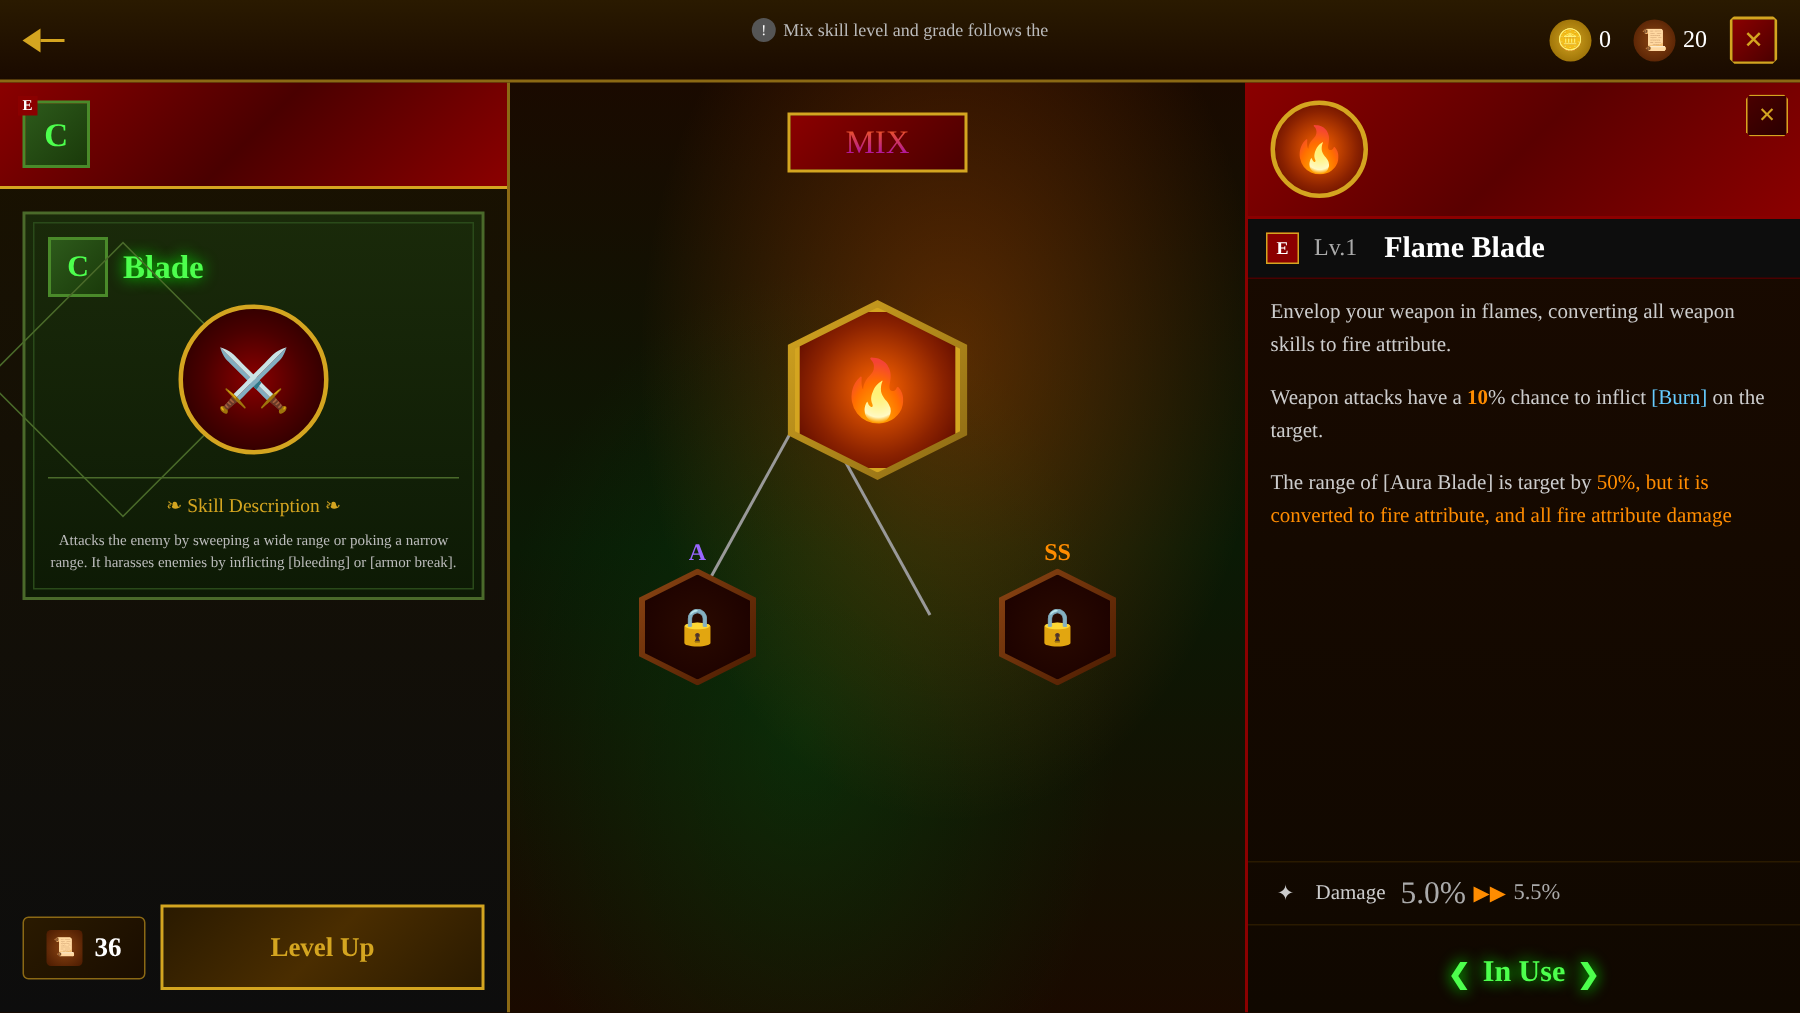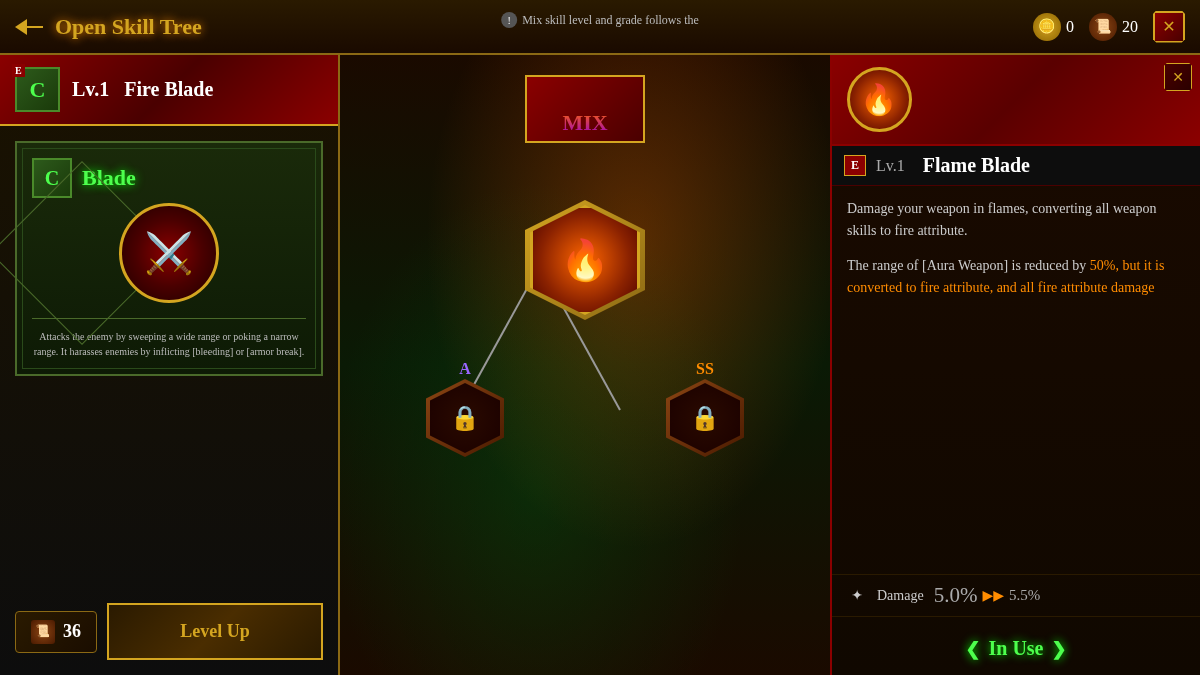--- a/index.html
+++ b/index.html
@@ -289,23 +289,22 @@
       left: 50%;
       transform: translateX(-50%);
       background: linear-gradient(135deg, #8b0000, #4a0000);
       border: 2px solid #d4a520;
       padding: 5px 30px;
       width: 120px;
       text-align: center;
     }
     #mix-text {
       font-size: 22px;
-      font-weight: bold;
+      font-weight: normal;
       background: linear-gradient(180deg, #ff6600, #9900cc);
-      margin-top: 28px;
       -webkit-background-clip: text;
       -webkit-text-fill-color: transparent;
     }
 
     
     #tree-container {
       position: absolute;
       top: 50px;
       left: 0;
       right: 0;
@@ -619,21 +618,20 @@
 </head>
 <body>
 
 <div id="top-bar">
   <div id="back-btn">
     <div style="display:flex;align-items:center;">
       <div style="width:0;height:0;border-top:8px solid transparent;border-bottom:8px solid transparent;border-right:12px solid #d4a520;"></div>
       <div style="width:16px;height:2px;background:#d4a520;"></div>
     </div>
   </div>
-  <div id="title-text" style="color:#d4a520;font-size:22px;font-weight:bold;margin-left:12px;text-shadow:0 0 10px #ff8c00;">Open Skill Tree</div>
 
   <div id="mix-notice">
     <div class="notice-icon">!</div>
     <span style="color:#bbb;font-size:12px;">Mix skill level and grade follows the</span>
   </div>
 
   <div id="top-right">
     <div class="top-resource">
       <div class="resource-icon resource-gold">🪙</div>
       <span>0</span>
@@ -647,27 +645,20 @@
 </div>
 
 <div id="main-content">
 
   <div id="left-panel">
 
     <div id="skill-header">
       <div id="skill-grade-badge">
         <span id="grade-e-badge">E</span>
         <span>C</span>
-      </div>
-      <div>
-        <div id="skill-name-header">
-          <span>Lv.1</span>
-          &nbsp;
-          <span>Fire Blade</span>
-        </div>
       </div>
     </div>
 
     <div id="skill-card">
       <div id="skill-card-inner-border"></div>
 
       <div id="skill-card-grade">
         <div id="card-grade-icon">
           <span>C</span>
         </div>
@@ -676,20 +667,21 @@
 
 
       <div id="skill-icon-container">
         <div id="skill-icon-decor"></div>
         <div id="skill-icon-circle">
           <div id="skill-icon-inner">⚔️</div>
         </div>
       </div>
 
       <div id="skill-description-section">
+        <div id="skill-desc-title">❧ Skill Description ❧</div>
         <div id="skill-desc-text">Attacks the enemy by sweeping a wide range or poking a narrow range. It harasses enemies by inflicting [bleeding] or [armor break].</div>
       </div>
     </div>
 
     <div id="level-up-section">
       <div id="level-up-cost">
         <div id="scroll-icon" class="scroll-icon">📜</div>
         <span>36</span>
       </div>
       <div id="level-up-btn">Level Up</div>
@@ -752,24 +744,27 @@
 
     <div id="flame-blade-header">
       <div id="flame-grade-badge">E</div>
       <span id="flame-blade-level">Lv.1</span>
       <span id="flame-blade-title" style="margin-left:8px;">Flame Blade</span>
     </div>
 
 
     <div id="skill-full-desc">
       <div class="desc-paragraph">
-        <span class="desc-text">Damage your weapon in flames, converting all weapon skills to fire attribute.</span>
+        <span class="desc-text">Envelop your weapon in flames, converting all weapon skills to fire attribute.</span>
       </div>
       <div class="desc-paragraph">
-        <span class="desc-text">The range of [Aura Weapon] is reduced by </span><span class="desc-text desc-orange">50</span><span class="desc-text desc-orange">%, but it is converted to fire attribute, and all fire attribute damage</span>
+        <span class="desc-text">Weapon attacks have a </span><span class="desc-text desc-highlight">10</span><span class="desc-text">% chance to inflict </span><span class="desc-text desc-bracket">[Burn]</span><span class="desc-text"> on the target.</span>
+      </div>
+      <div class="desc-paragraph">
+        <span class="desc-text">The range of [Aura Blade] is target by </span><span class="desc-text desc-orange">50</span><span class="desc-text desc-orange">%, but it is converted to fire attribute, and all fire attribute damage</span>
       </div>
     </div>
 
 
     <div id="damage-section">
       <div id="damage-icon">✦</div>
       <div id="damage-label">Damage</div>
       <div id="damage-values">
         <span id="damage-from">5.0%</span>
         <span id="damage-arrow" style="color:#ff8c00;">▶▶</span>

